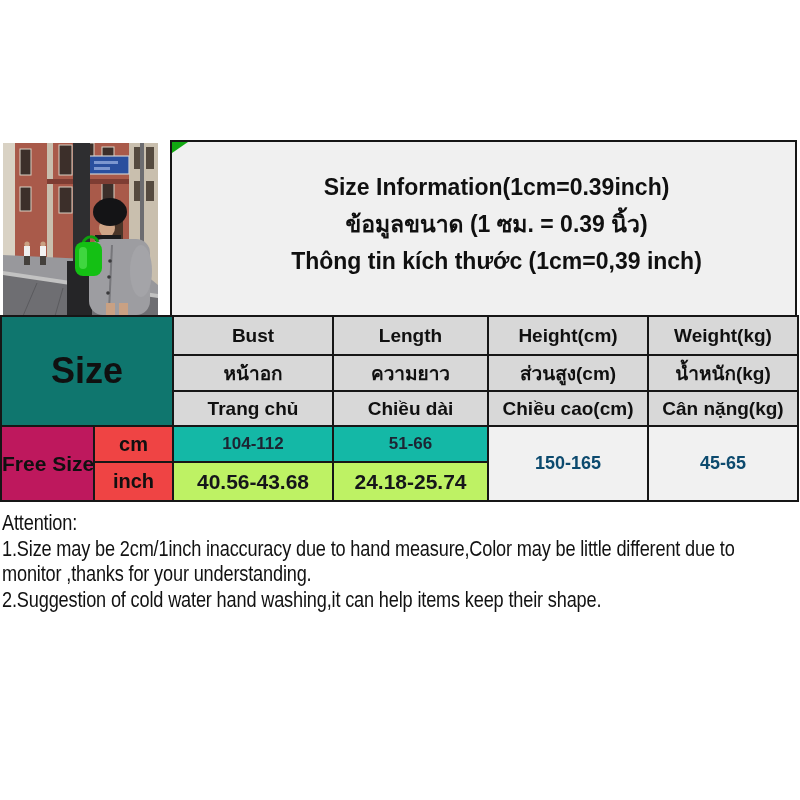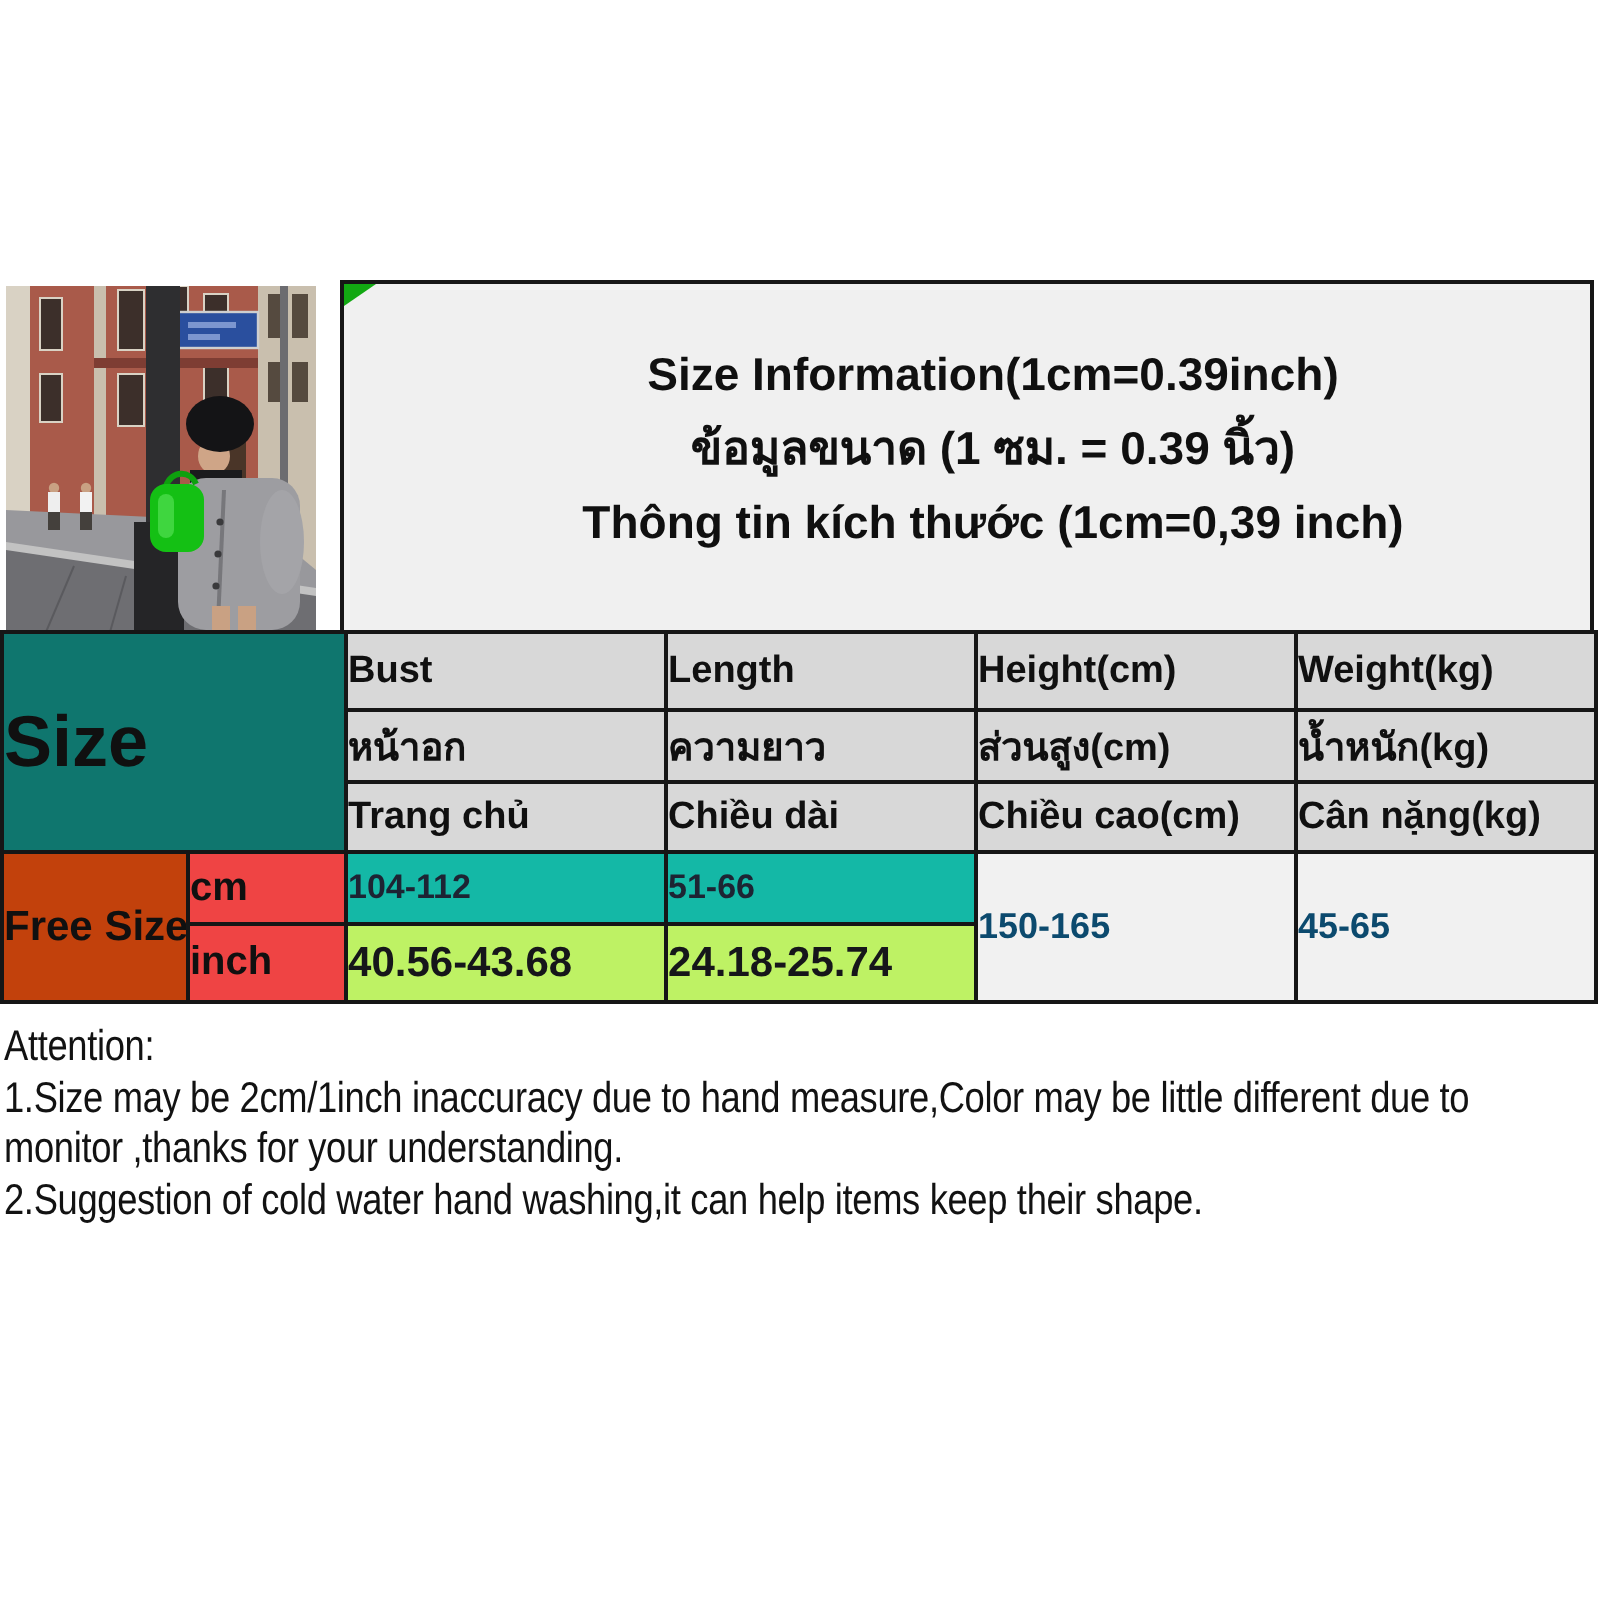--- a/index.html
+++ b/index.html
@@ -12,25 +12,25 @@
 
   
   .titlebox{position:absolute;left:170px;top:140px;width:627px;height:175px;box-sizing:border-box;
             background:#f0f0f0;border:2px solid #161616;border-bottom:none;padding-left:26px;}
   .corner-triangle{position:absolute;left:0;top:0;width:0;height:0;
             border-top:11px solid #12a812;border-right:16px solid transparent;}
   .title-lines{margin-top:27px;text-align:center;font-weight:bold;font-size:23px;line-height:37px;color:#101010;}
 
   
   table.size-table{position:absolute;left:0;top:315px;width:797px;border-collapse:collapse;table-layout:fixed;}
-  table.size-table td{border:2px solid #161616;text-align:left;vertical-align:middle;
+  table.size-table td{border:2px solid #161616;text-align:center;vertical-align:middle;
             padding:0;overflow:hidden;white-space:nowrap;}
   td.hdr{background:#d8d8d8;font-weight:bold;font-size:19px;color:#101010;}
   td.size-cell{background:#0f766e;font-weight:bold;font-size:36px;color:#101010;}
-  td.rowlabel{background:#c2410c;font-weight:bold;font-size:21px;color:#101010;}
+  td.rowlabel{background:#be185d;font-weight:bold;font-size:21px;color:#101010;}
   td.unit{background:#ef4444;font-weight:bold;font-size:20px;color:#101010;}
   td.val-cm{background:#14b8a6;font-weight:bold;font-size:17px;color:#1d2433;}
   td.val-inch{background:#bef264;font-weight:600;font-size:21px;color:#16161a;}
   td.val-merged{background:#f1f1f1;font-weight:bold;font-size:18px;color:#0c4a6e;}
   tr.r1 td{height:37px;} tr.r2 td{height:34px;} tr.r3 td{height:33px;}
   tr.r4 td{height:34px;} tr.r5 td{height:37px;}
 
   
   .attention{position:absolute;left:2px;top:511px;width:940px;
              transform:scaleX(0.845);transform-origin:0 0;

